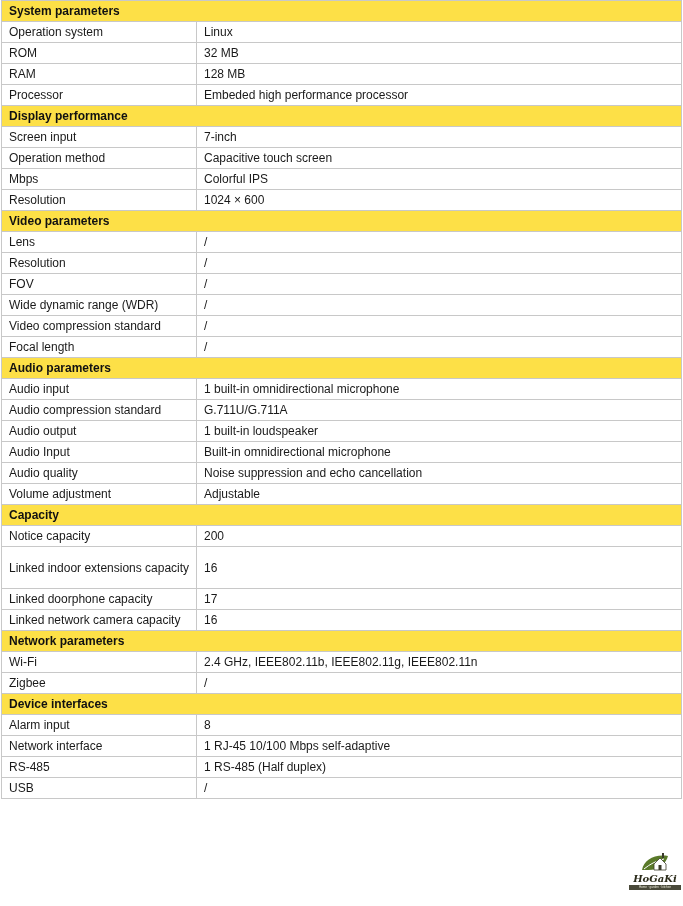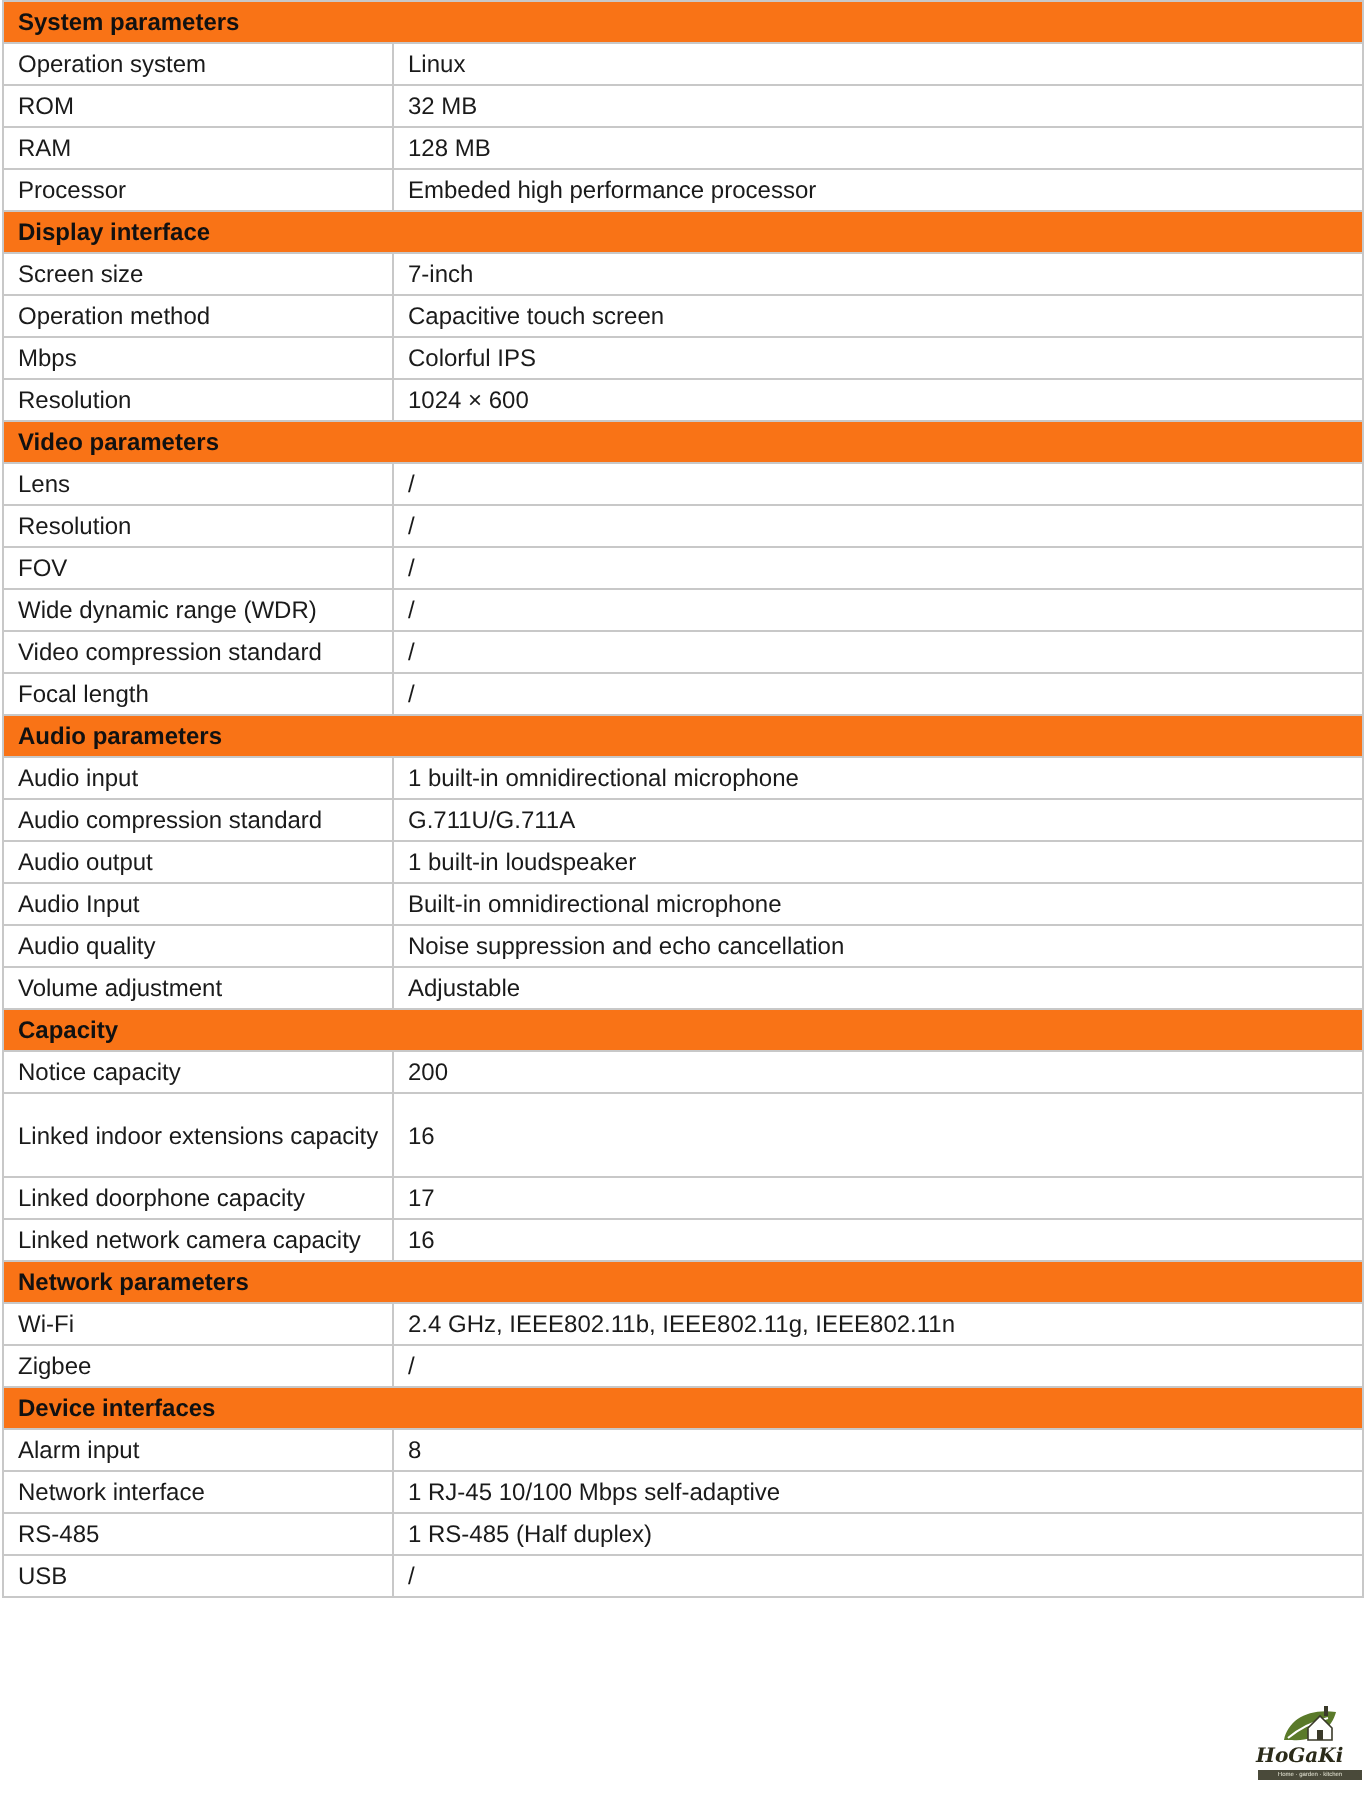--- a/index.html
+++ b/index.html
@@ -29,21 +29,21 @@
     table.spec td {
       border: 1px solid #c8c8c8;
       height: 20px;
       padding: 0 0 0 7px;
       vertical-align: middle;
       line-height: 20px;
       white-space: nowrap;
       overflow: hidden;
     }
     table.spec tr.section td {
-      background: #f97316;
+      background: #fde047;
       font-weight: bold;
       color: #111;
     }
     table.spec tr.tall td {
       height: 41px;
     }
     table.spec tr.tall td.label {
       white-space: normal;
       line-height: 20px;
     }
@@ -59,21 +59,21 @@
       left: 12px;
       top: 0;
       width: 30px;
       height: 22px;
     }
     .logo .brand {
       position: absolute;
       left: 0;
       top: 23px;
       width: 54px;
-      text-align: left;
+      text-align: center;
       font-family: "DejaVu Serif", serif;
       font-style: italic;
       font-weight: bold;
       font-size: 10px;
       line-height: 11px;
       color: #2b2b1a;
     }
     .logo .tagline {
       position: absolute;
       left: 1px;
@@ -113,24 +113,24 @@
     <tr>
         <td class="label">RAM</td>
         <td>128 MB</td>
       </tr>
     <tr>
         <td class="label">Processor</td>
         <td>Embeded high performance processor</td>
       </tr>
 
     <tr class="section">
-        <td colspan="2">Display interface</td>
-      </tr>
-    <tr>
-        <td class="label">Screen size</td>
+        <td colspan="2">Display performance</td>
+      </tr>
+    <tr>
+        <td class="label">Screen input</td>
         <td>7-inch</td>
       </tr>
     <tr>
         <td class="label">Operation method</td>
         <td>Capacitive touch screen</td>
       </tr>
     <tr>
         <td class="label">Mbps</td>
         <td>Colorful IPS</td>
       </tr>

